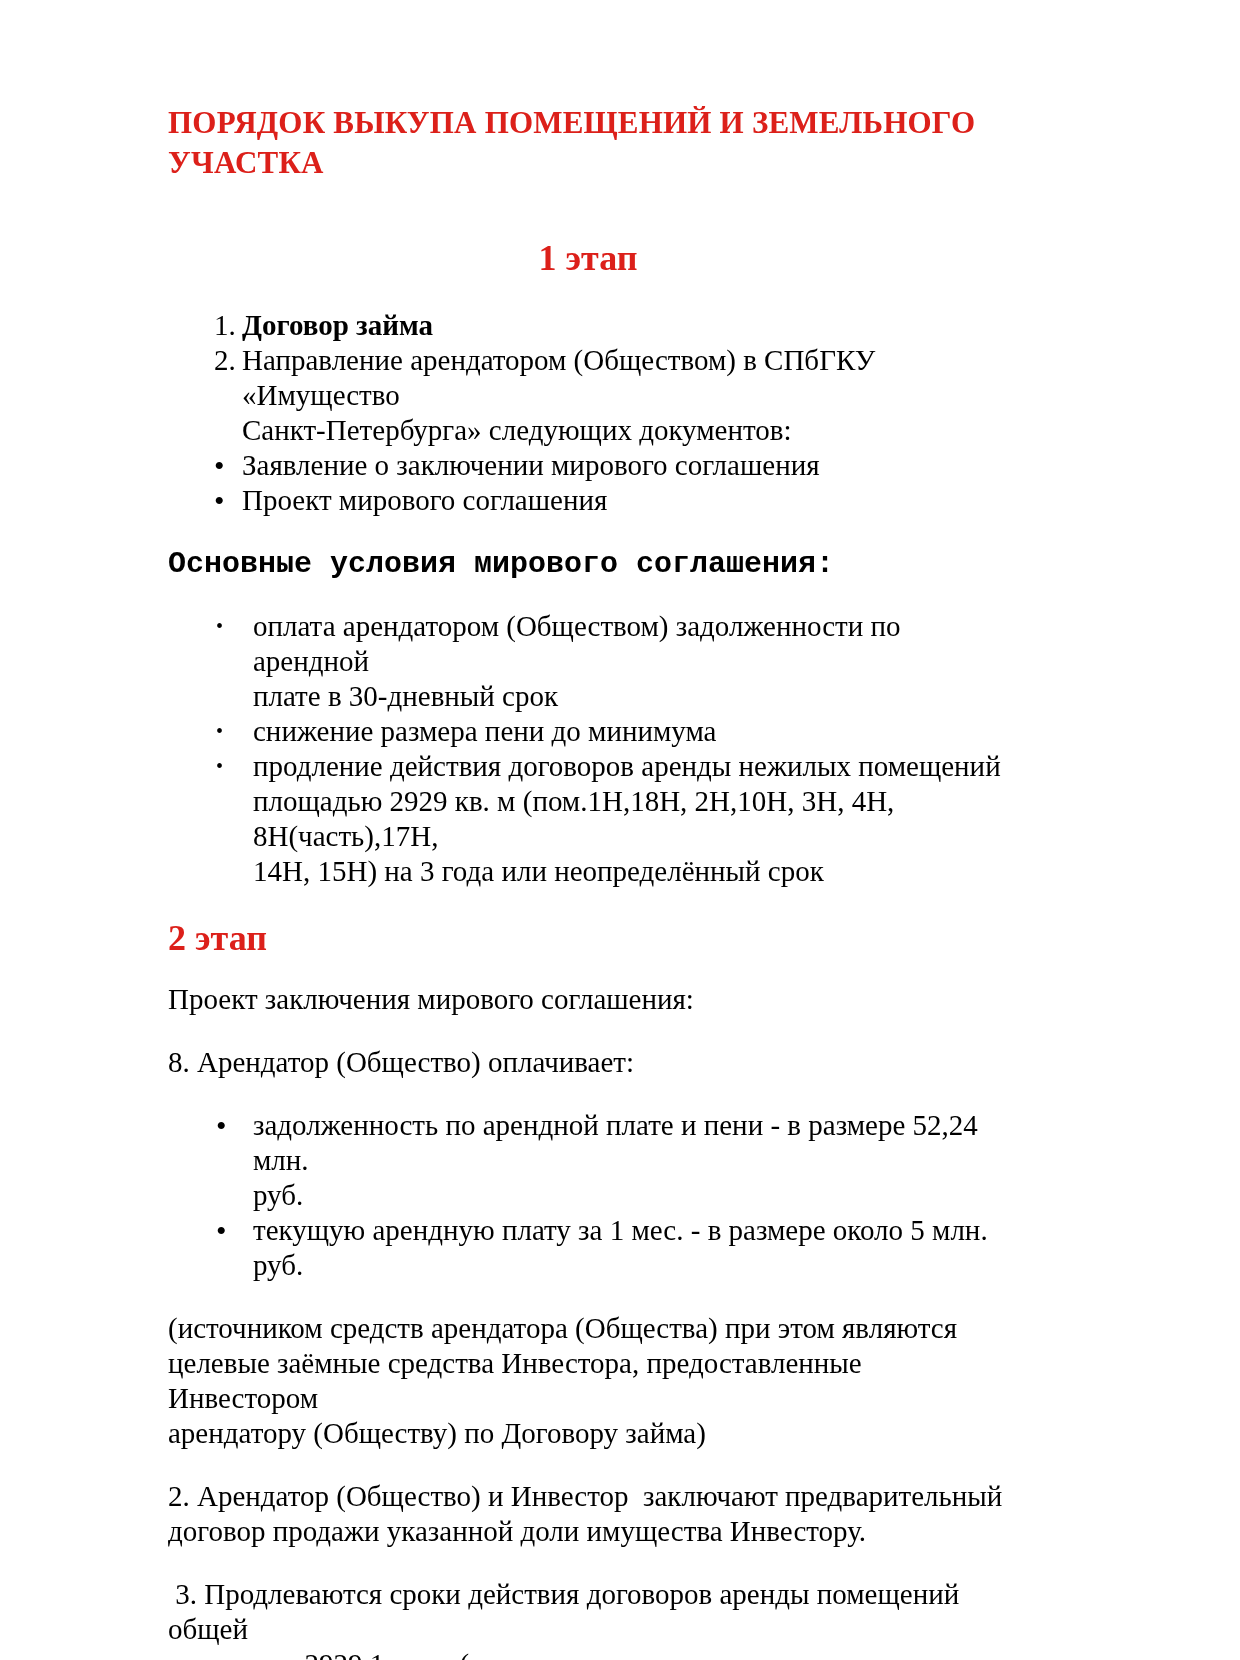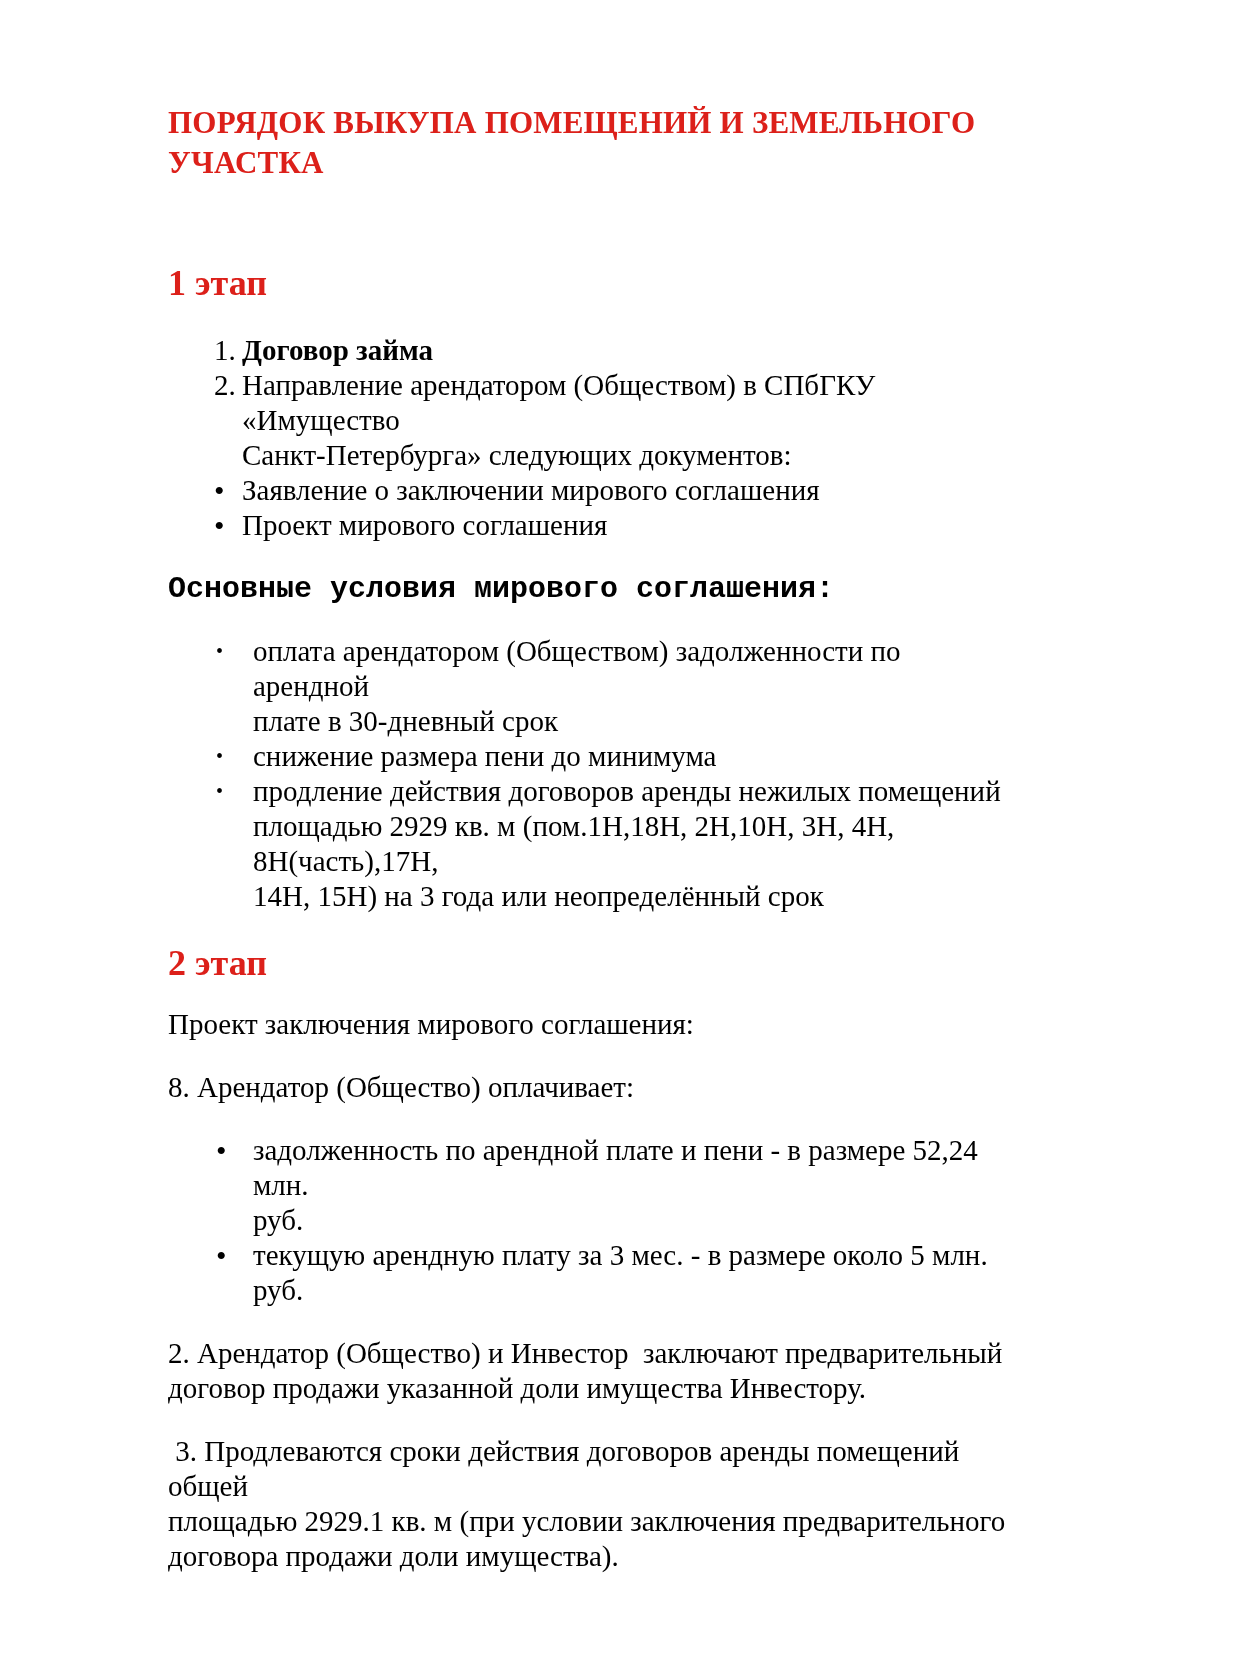--- a/index.html
+++ b/index.html
@@ -23,21 +23,21 @@
     font-weight: bold;
     color: var(--accent);
     letter-spacing: 0.2px;
   }
   .stage-heading {
     font-size: 36px;
     line-height: 46px;
     font-weight: bold;
     color: var(--accent);
   }
-  .stage-heading.first { margin-top: 77px; }
+  .stage-heading.first { margin-top: 52px; text-align: center; }
   .stage-heading.second { margin-top: 26px; }
   .sub-heading {
     font-size: 30px;
     line-height: 38px;
     font-weight: bold;
     color: var(--ink);
     margin-top: 27px;
     font-family: Liberation Mono, monospace;
   }
   .list { margin-top: 27px; }
@@ -114,24 +114,27 @@
   <p class="body-par">8. Арендатор (Общество) оплачивает:</p>
 
   <div class="list indent-b spaced">
     <div class="li">
       <span class="marker big-bullet">•</span>
       <span class="li-text">задолженность по арендной плате и пени - в размере 52,24 млн.
 руб.</span>
     </div>
     <div class="li">
       <span class="marker big-bullet">•</span>
-      <span class="li-text">текущую арендную плату за 3 мес. - в размере около 5 млн. руб.</span>
+      <span class="li-text">текущую арендную плату за 1 мес. - в размере около 5 млн. руб.</span>
     </div>
   </div>
 
+  <p class="body-par">(источником средств арендатора (Общества) при этом являются
+целевые заёмные средства Инвестора, предоставленные Инвестором
+арендатору (Обществу) по Договору займа)</p>
 
   <p class="body-par">2. Арендатор (Общество) и Инвестор &nbsp;заключают предварительный
 договор продажи указанной доли имущества Инвестору.</p>
 
   <p class="body-par">&nbsp;3. Продлеваются сроки действия договоров аренды помещений общей
 площадью 2929.1 кв. м (при условии заключения предварительного
 договора продажи доли имущества).</p>
 
 </div>
 

